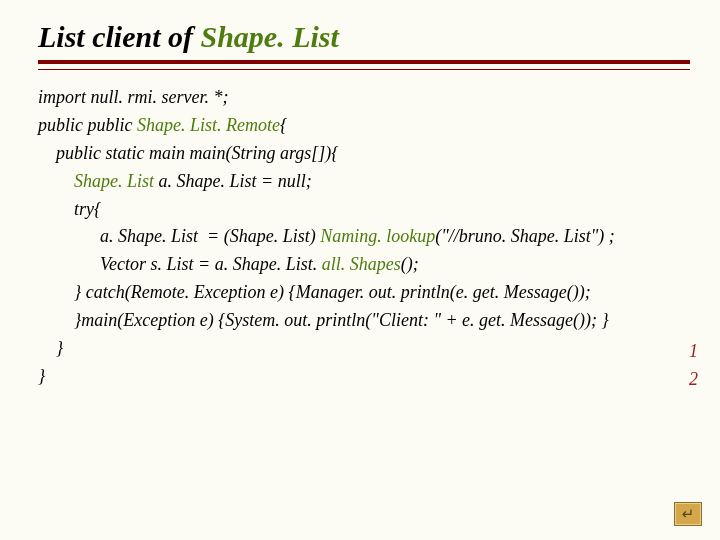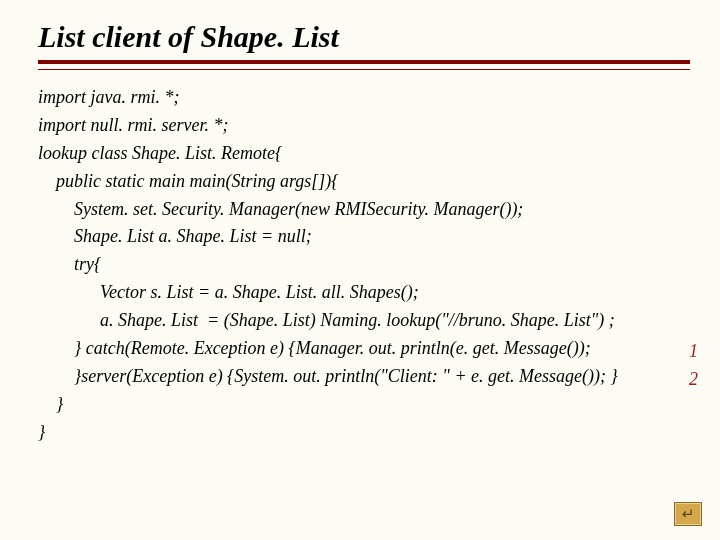--- a/index.html
+++ b/index.html
@@ -33,21 +33,21 @@
   .code {
     font-size: 18px;
     font-style: italic;
     line-height: 1.55;
     color: #000;
   }
   .ln { white-space: pre; }
   .ind1 { padding-left: 18px; display:inline-block; }
   .ind2 { padding-left: 36px; display:inline-block; }
   .ind3 { padding-left: 62px; display:inline-block; }
-  .hl { color: #000000; }
+  .hl { color: #4d7c0f; }
   .anno-col {
     position: absolute;
     right: 22px;
     top: 338px;
     font-style: italic;
     color: #a02020;
     font-size: 18px;
     line-height: 1.55;
     text-align: left;
   }
@@ -70,31 +70,29 @@
 </head>
 <body>
 
 <div class="slide">
   <div class="title">
     <span>List client of </span><span class="hl">Shape. List</span>
   </div>
   <hr class="title-rule">
 
   <div class="code">
-    <div class="ln">import java. rmi. *;</div>
     <div class="ln">import null. rmi. server. *;</div>
-    <div class="ln"><span>lookup class </span><span class="hl">Shape. List. Remote</span><span>{</span></div>
+    <div class="ln"><span>public public </span><span class="hl">Shape. List. Remote</span><span>{</span></div>
     <div class="ln"><span class="ind1">public static main main(String args[]){</span></div>
-    <div class="ln"><span class="ind2">System. set. Security. Manager(new RMISecurity. Manager());</span></div>
     <div class="ln"><span class="ind2"><span class="hl">Shape. List</span><span> a. Shape. List = null;</span></span></div>
     <div class="ln"><span class="ind2">try{</span></div>
+    <div class="ln"><span class="ind3"><span>a. Shape. List  = (Shape. List) </span><span class="hl">Naming. lookup</span><span>("//bruno. Shape. List") ;</span></span></div>
     <div class="ln"><span class="ind3"><span>Vector s. List = a. Shape. List. </span><span class="hl">all. Shapes</span><span>();</span></span></div>
-    <div class="ln"><span class="ind3"><span>a. Shape. List  = (Shape. List) </span><span class="hl">Naming. lookup</span><span>("//bruno. Shape. List") ;</span></span></div>
     <div class="ln"><span class="ind2">} catch(Remote. Exception e) {Manager. out. println(e. get. Message());</span></div>
-    <div class="ln"><span class="ind2">}server(Exception e) {System. out. println("Client: " + e. get. Message()); }</span></div>
+    <div class="ln"><span class="ind2">}main(Exception e) {System. out. println("Client: " + e. get. Message()); }</span></div>
     <div class="ln"><span class="ind1">}</span></div>
     <div class="ln">}</div>
   </div>
 </div>
 
 <div class="anno-col">
   <div>1</div>
   <div>2</div>
 </div>
 

